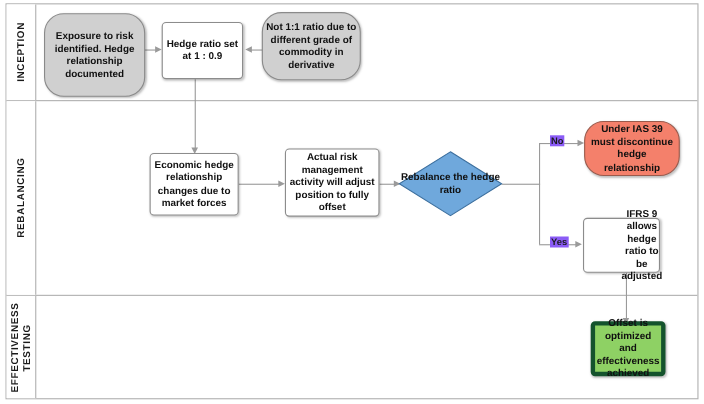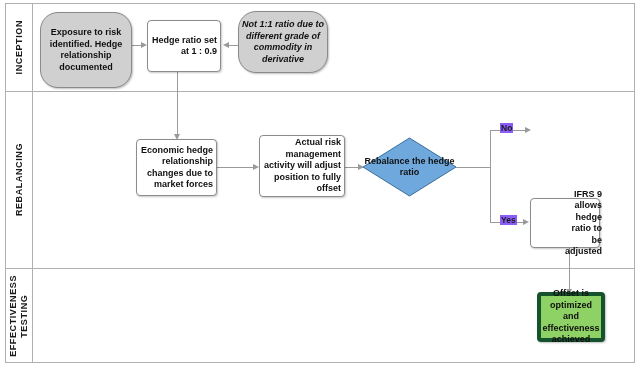--- a/index.html
+++ b/index.html
@@ -73,21 +73,20 @@
     line-height: 11.5px;
     font-weight: bold;
     color: #101010;
     padding: 2px 3px;
   }
   .node.process {
     background: #ffffff;
     border: 1px solid #8c8c8c;
     border-radius: 4px;
     box-shadow: 1px 1px 2px rgba(0,0,0,0.22);
-    text-align: right;
   }
   .node.terminator {
     background: #d0d0d0;
     border: 1px solid #8a8a8a;
     border-radius: 18px;
     box-shadow: 1px 1px 2px rgba(0,0,0,0.25);
   }
   .node.alert {
     background: #f4806b;
     border: 1px solid #9a5a4c;
@@ -212,31 +211,32 @@
   <div class="conn v" style="left:569px; top:248px; height:43px;"></div>
   <div class="arrow down" style="left:565.5px; top:289px;"></div>
 
   <span class="edge-label" style="left:500px; top:123px;">No</span>
   <span class="edge-label" style="left:500px; top:215px;">Yes</span>
 
   <div class="node terminator" style="left:40px; top:12px; width:92px; height:76px;">Exposure to risk identified. Hedge relationship documented</div>
 
   <div class="node process" style="left:147px; top:20px; width:74px; height:52px;">Hedge ratio set at 1 : 0.9</div>
 
-  <div class="node terminator" style="left:238px; top:11px; width:90px; height:62px;font-style:italic;">Not 1:1 ratio due to different grade of commodity in derivative</div>
+  <div class="node terminator" style="left:238px; top:11px; width:90px; height:62px;">Not 1:1 ratio due to different grade of commodity in derivative</div>
 
   <div class="node process" style="left:136px; top:139px; width:81px; height:57px;">Economic hedge relationship changes due to market forces</div>
 
   <div class="node process" style="left:259px; top:135px; width:86px; height:62px;">Actual risk management activity will adjust position to fully offset</div>
 
   <div class="decision" style="left:362px; top:137px; width:95px; height:60px;">
     <svg width="95" height="60" viewBox="0 0 95 60">
       <polygon points="47.5,1 94,30 47.5,59 1,30" fill="#6fa8dc" stroke="#3c6f9e" stroke-width="1"></polygon>
     </svg>
     <span class="dec-label">Rebalance the hedge ratio</span>
   </div>
 
+  <div class="node alert" style="left:531px; top:110px; width:87px; height:50px;">Under IAS 39 must discontinue hedge relationship</div>
 
   <div class="node process" style="left:530px; top:198px; width:70px; height:50px;padding-left:40px;">IFRS 9 allows hedge ratio to be adjusted</div>
 
   <div class="node success" style="left:537px; top:292px; width:68px; height:50px;">Offset is optimized and effectiveness achieved</div>
 
 </div>
 
 </body></html>

